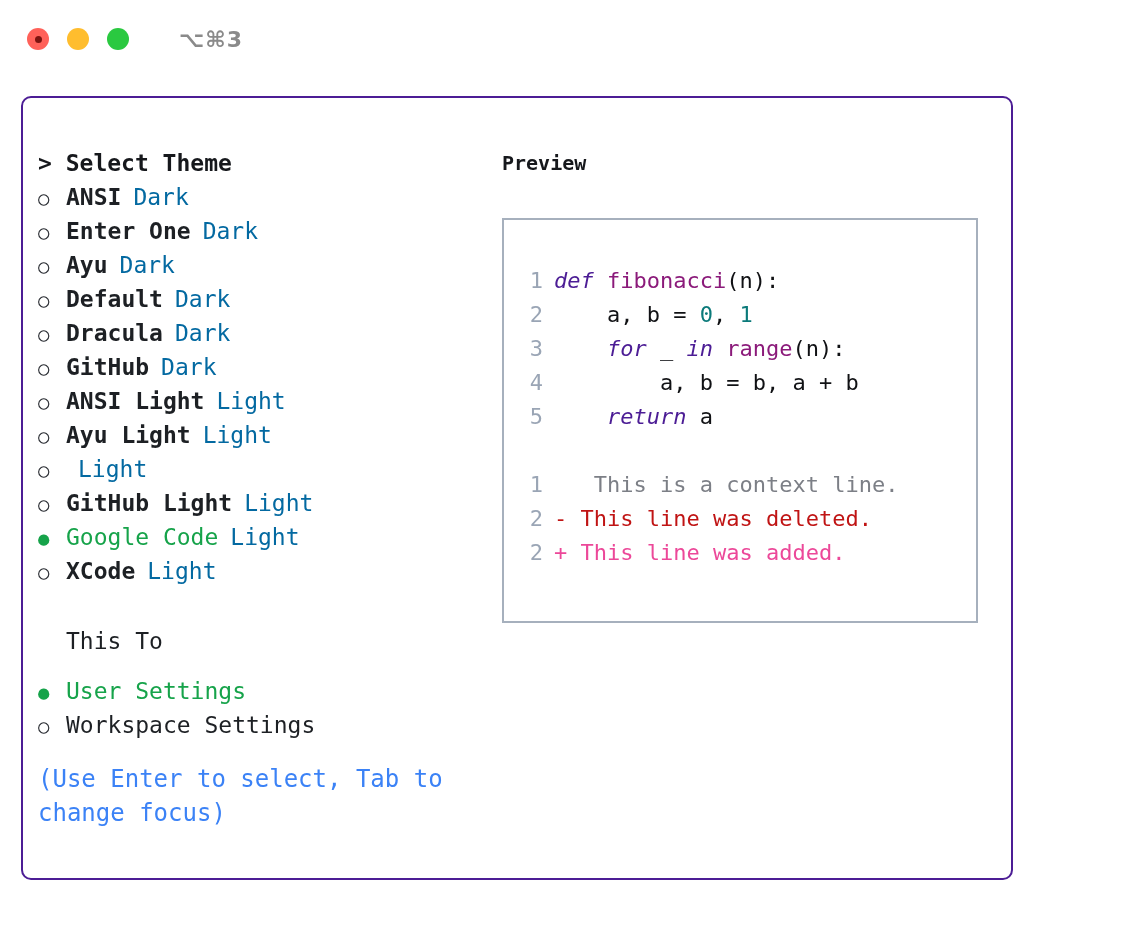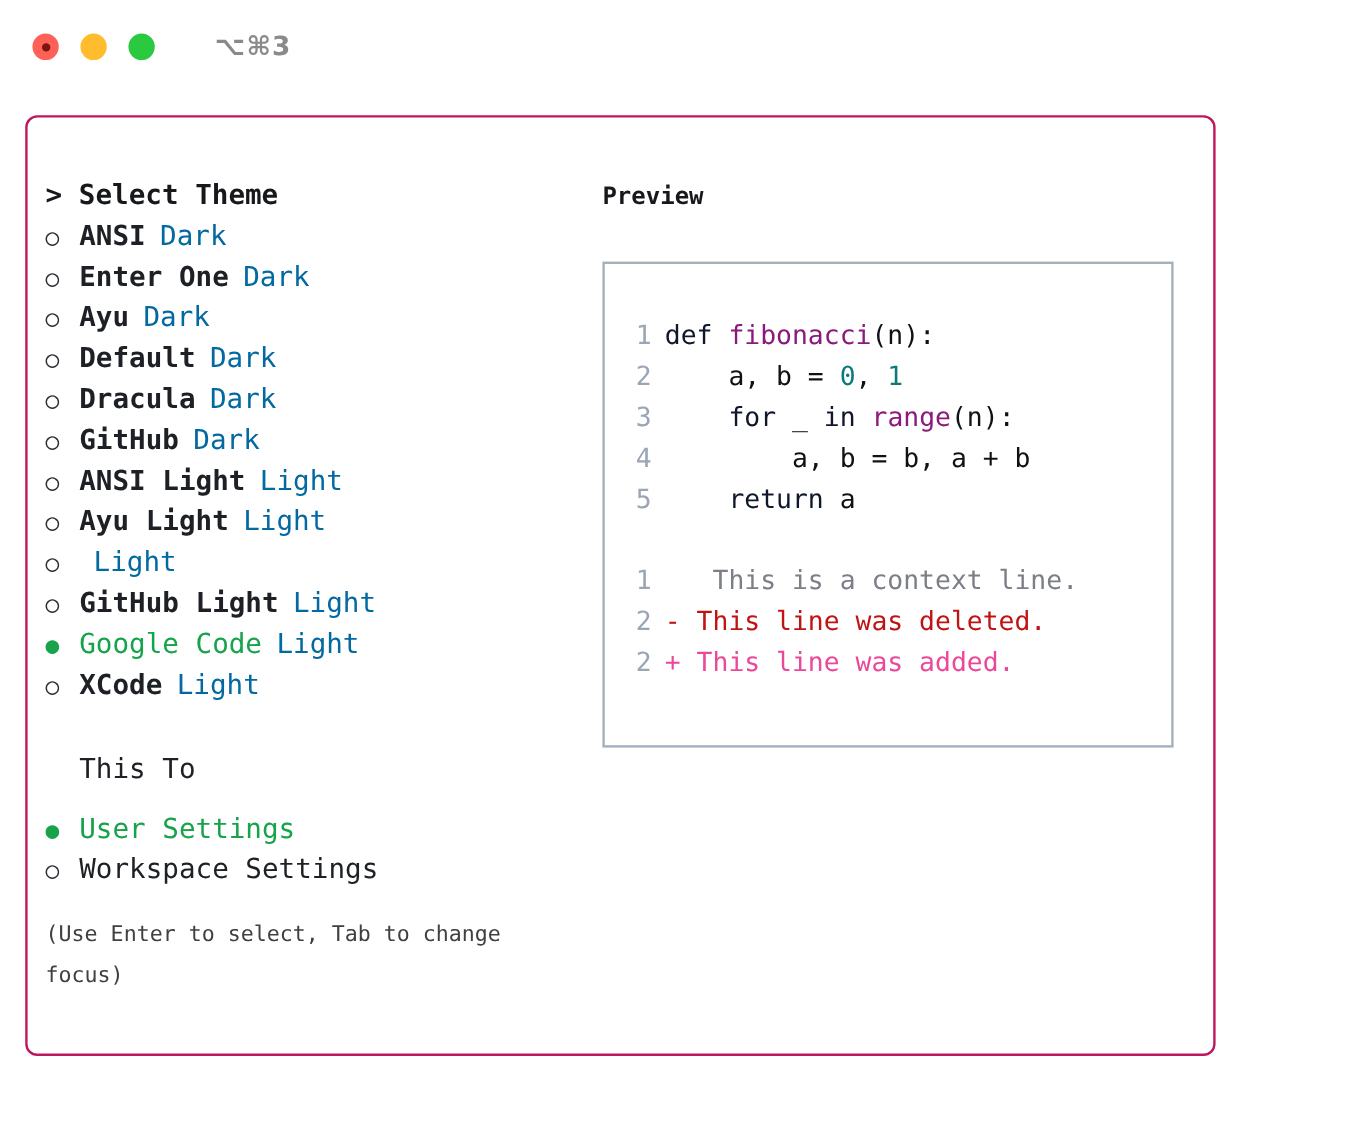--- a/index.html
+++ b/index.html
@@ -56,21 +56,21 @@
     font-weight: 700;
     color: #8a8a8a;
     letter-spacing: 1px;
   }
 
   
   .window {
     position: absolute;
     left: 21px; top: 96px;
     width: 992px; height: 784px;
-    border: 2px solid #be185d;
+    border: 2px solid #4c1d95;
     border-radius: 10px;
     background: #ffffff;
   }
 
   .columns {
     position: absolute;
     left: 0; top: 0;
     width: 100%; height: 100%;
   }
 
@@ -121,23 +121,23 @@
     color: #0369a1;
     font-weight: 400;
     padding-left: 12px;
   }
 
   .apply-block { margin-top: 36px; }
   .apply-block .opt .name { font-weight: 400; margin-top: 16px; }
 
   .hint {
     margin-top: 36px;
-    font-size: 18px;
-    line-height: 34px;
-    color: #404040;
+    font-size: 24px;
+    line-height: 34px;
+    color: #3b82f6;
     width: 420px;
     white-space: pre-wrap;
   }
 
   
   .right-col {
     position: absolute;
     left: 479px; top: 48px;
     width: 490px;
   }
@@ -166,21 +166,21 @@
   }
   .gutter {
     width: 34px;
     flex: 0 0 34px;
     text-align: right;
     color: #9aa5b5;
     padding-right: 11px;
   }
   .code-text { color: #101114; }
 
-  .tok-kw   { color: #0f172a; }
+  .tok-kw   { color: #4c1d95; font-style: italic; }
   .tok-fn   { color: #8b1a7a; }
   .tok-num  { color: #0b7a7a; }
   .tok-pl   { color: #101114; }
 
   .diff-gap { height: 34px; }
   .diff-ctx { color: #7c7f86; }
   .diff-del { color: #c01414; }
   .diff-add { color: #ec4899; }
 </style>
 </head>

